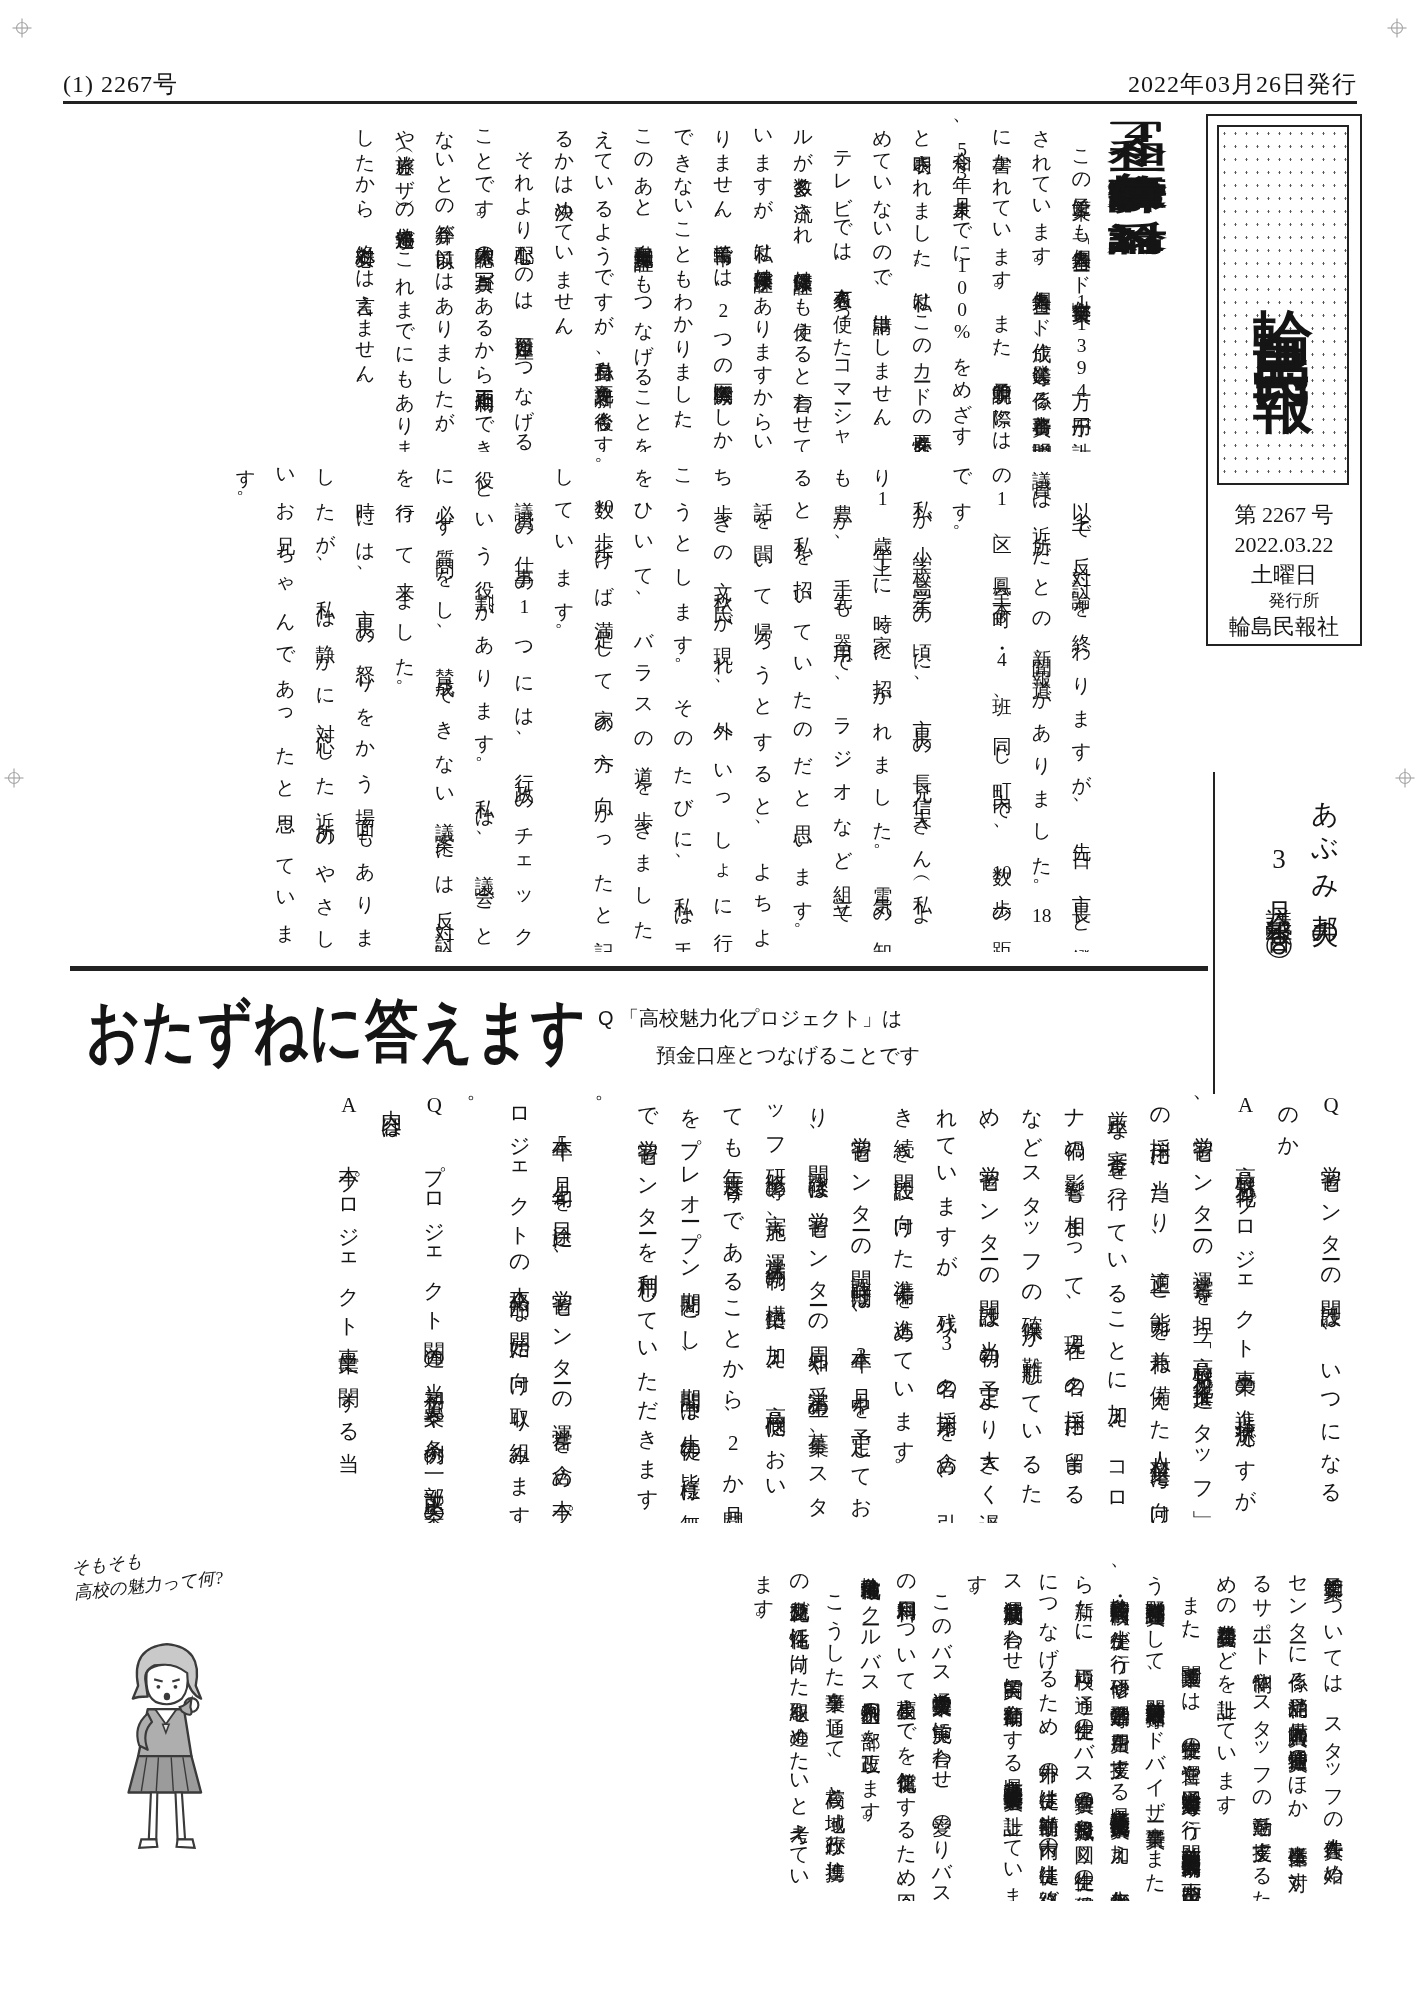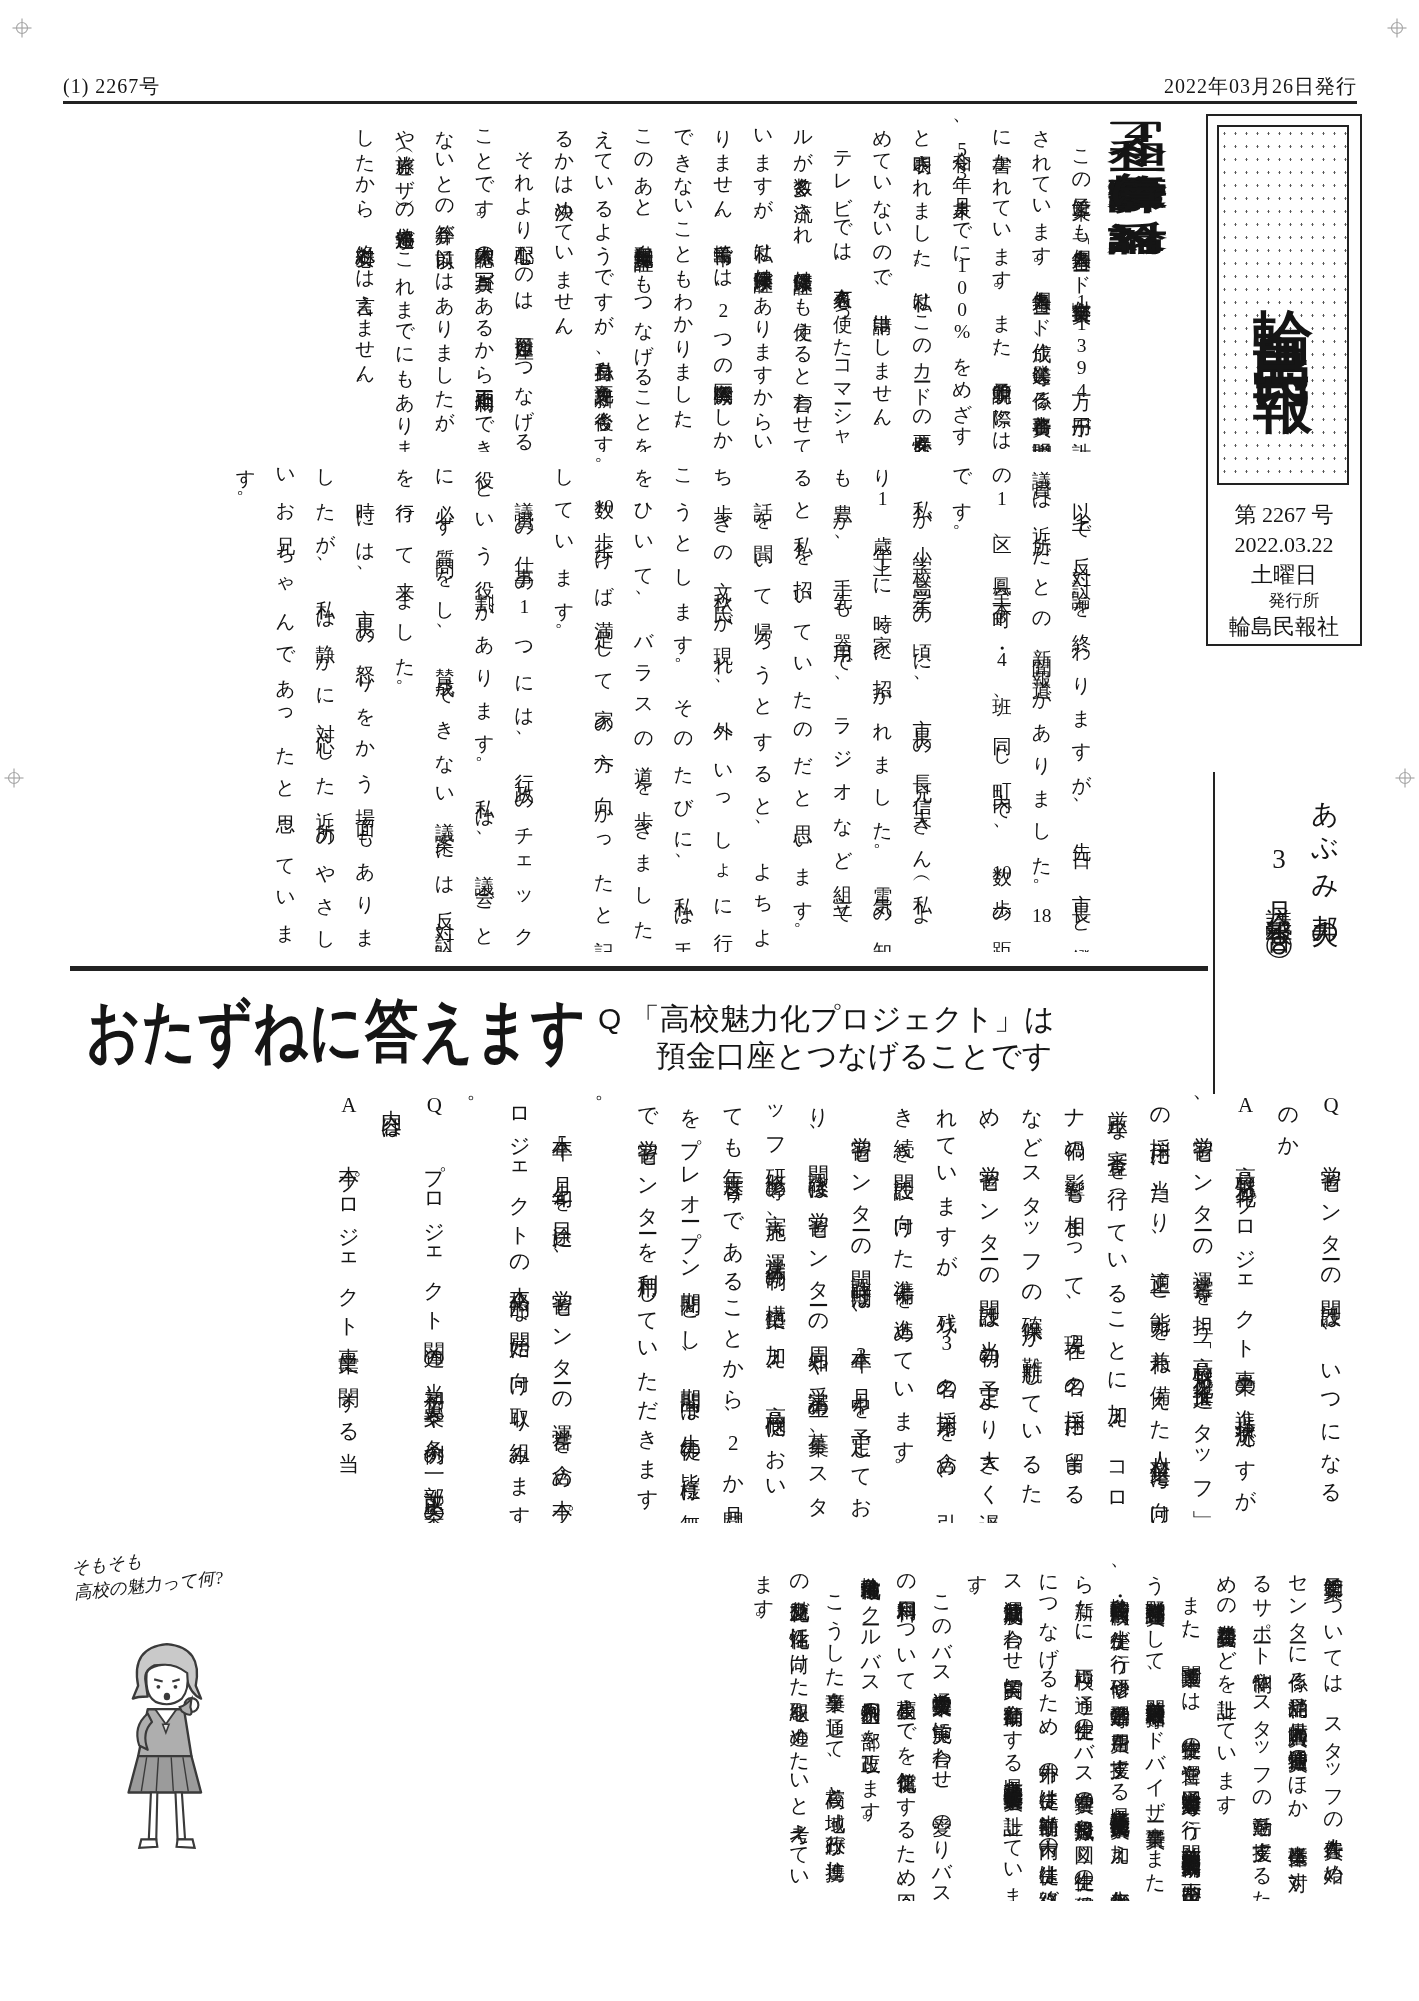--- a/index.html
+++ b/index.html
@@ -3,21 +3,21 @@
 <meta charset="utf-8">
 <style>
   html,body{margin:0;padding:0;background:#e8e8e8;}
   .page{position:relative;width:1419px;height:2001px;background:#ffffff;overflow:hidden;
         font-family:"Liberation Serif","DejaVu Serif",serif;color:#151515;}
   .abs{position:absolute;}
   
   .regmark{width:20px;height:20px;opacity:.75;}
   
   .print-header{left:63px;top:56px;width:1294px;height:44px;display:flex;align-items:flex-end;justify-content:space-between;}
-  .issue-label,.date-label{font-size:20px;letter-spacing:1px;}
+  .issue-label,.date-label{font-size:24px;letter-spacing:1px;}
   .paper-title{font-size:38px;font-weight:bold;letter-spacing:36px;white-space:nowrap;transform:translateX(18px);}
   .header-rule{left:63px;top:101px;width:1294px;height:0;border-top:3px solid #222;}
   
   .masthead{left:1206px;top:114px;width:152px;height:528px;border:2.5px solid #222;background:#fff;}
   .masthead-inner{position:absolute;left:9px;top:9px;width:128px;height:356px;border:2px solid #222;
       background-image:radial-gradient(#555 0.9px,transparent 1.1px);background-size:11px 13px;
       display:flex;align-items:center;justify-content:center;}
   .masthead-title{writing-mode:vertical-rl;text-orientation:upright;font-size:60px;font-weight:bold;
       letter-spacing:22px;line-height:1;background:transparent;}
   .masthead-meta{position:absolute;left:0;top:384px;width:100%;text-align:center;}
@@ -37,21 +37,21 @@
   .series-title p:nth-child(2){padding-top:62px;}
   
   .band1{left:65px;top:116px;width:1036px;height:336px;font-size:19.5px;line-height:39.8px;letter-spacing:1px;}
   .band2{left:65px;top:455px;width:1036px;height:497px;font-size:19.5px;line-height:39.8px;letter-spacing:11px;}
   
   .section-divider{left:70px;top:966px;width:1138px;height:5px;background:#222;}
   
   .qa-headline{left:86px;top:986px;font-size:68px;font-weight:bold;letter-spacing:1px;white-space:nowrap;
       font-family:"Liberation Sans","DejaVu Sans",sans-serif;transform:scaleX(0.79);transform-origin:left center;}
   .qa-lead{left:598px;top:1000px;width:420px;font-family:"Liberation Sans","DejaVu Sans",sans-serif;
-      font-size:30px;line-height:37px;white-space:nowrap;}
+      font-size:20px;line-height:37px;white-space:nowrap;}
   .qa-lead .l2{padding-left:58px;}
   
   .qa-band1{left:70px;top:1093px;width:1282px;height:430px;font-size:21px;line-height:42.7px;letter-spacing:5.5px;}
   .qa-band2{left:243px;top:1561px;width:1108px;height:340px;font-size:20px;line-height:35.6px;letter-spacing:0.9px;}
   
   .doodle-caption{left:70px;top:1556px;width:190px;font-size:17.5px;line-height:25px;font-style:italic;
       transform:rotate(-6deg);transform-origin:left top;white-space:nowrap;}
   .girl{left:88px;top:1630px;}
 </style>
 </head>

